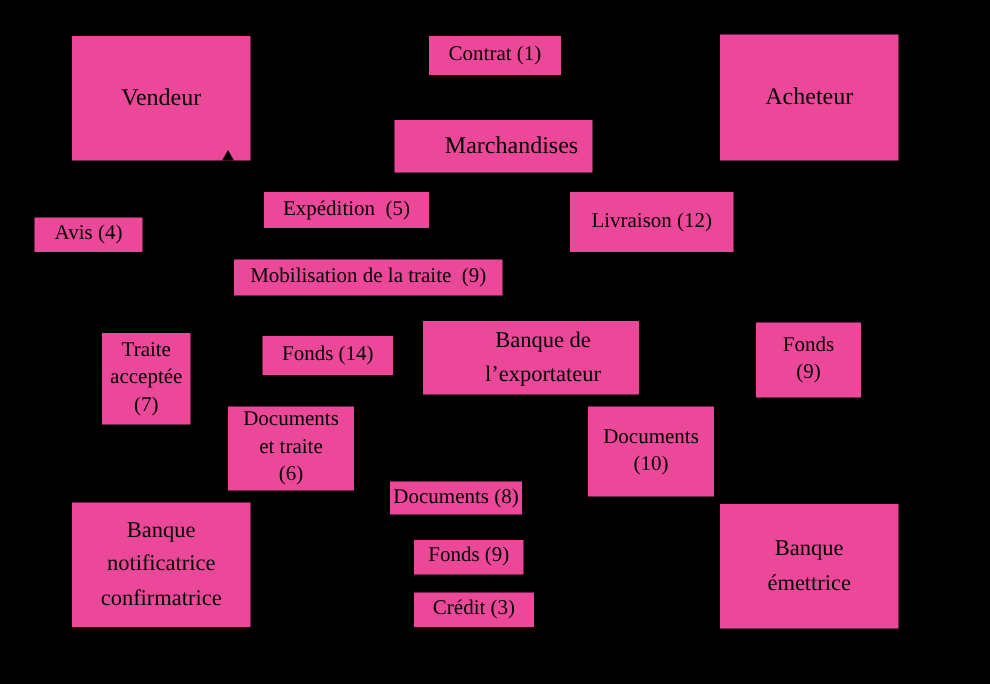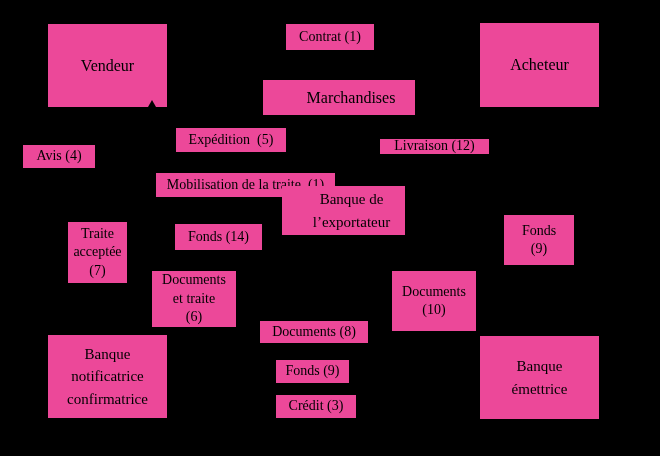--- a/index.html
+++ b/index.html
@@ -40,51 +40,51 @@
 <body>
 
 <div id="canvas">
 
   <div class="node big" style="left:48px;  top:24px;  width:119px; height:83px;">Vendeur</div>
 
   <div class="node small" style="left:286px; top:24px;  width:88px;  height:26px;">Contrat (1)</div>
 
   <div class="node big" style="left:480px; top:23px;  width:119px; height:84px;">Acheteur</div>
 
-  <div class="node big" style="left:263px; top:80px;  width:152px; height:35px;padding-left:24px;">Marchandises</div>
+  <div class="node big" style="left:263px; top:80px;  width:132px; height:35px;padding-left:24px;">Marchandises</div>
 
   <div class="node small" style="left:176px; top:128px; width:110px; height:24px;">Expédition  (5)</div>
 
-  <div class="node small" style="left:380px; top:128px; width:109px; height:15px;margin-top:11px;">Livraison (12)</div>
+  <div class="node small" style="left:380px; top:128px; width:109px; height:40px;">Livraison (12)</div>
 
   <div class="node small" style="left:23px;  top:145px; width:72px;  height:23px;">Avis (4)</div>
 
 
-  <div class="node small" style="left:156px; top:173px; width:179px; height:24px;">Mobilisation de la traite  (1)</div>
+  <div class="node small" style="left:156px; top:173px; width:179px; height:24px;">Mobilisation de la traite  (9)</div>
 
-  <div class="node med" style="left:282px; top:186px; width:123px; height:49px;padding-left:16px;">Banque de
+  <div class="node med" style="left:282px; top:214px; width:144px; height:49px;padding-left:16px;">Banque de
 l’exportateur</div>
 
   <div class="node small" style="left:504px; top:215px; width:70px;  height:50px;">Fonds
 (9)</div>
 
   <div class="node small" style="left:68px;  top:222px; width:59px;  height:61px;">Traite
 acceptée
 (7)</div>
 
   <div class="node small" style="left:175px; top:224px; width:87px;  height:26px;">Fonds (14)</div>
 
   <div class="node small" style="left:152px; top:271px; width:84px;  height:56px;">Documents
 et traite
 (6)</div>
 
   <div class="node small" style="left:392px; top:271px; width:84px;  height:60px;">Documents
 (10)</div>
 
-  <div class="node small" style="left:260px; top:321px; width:108px; height:22px;">Documents (8)</div>
+  <div class="node small" style="left:260px; top:321px; width:88px; height:22px;">Documents (8)</div>
 
   <div class="node med" style="left:48px;  top:335px; width:119px; height:83px;">Banque
 notificatrice
 confirmatrice</div>
 
   <div class="node med" style="left:480px; top:336px; width:119px; height:83px;">Banque
 émettrice</div>
 
   <div class="node small" style="left:276px; top:360px; width:73px;  height:23px;">Fonds (9)</div>
 

